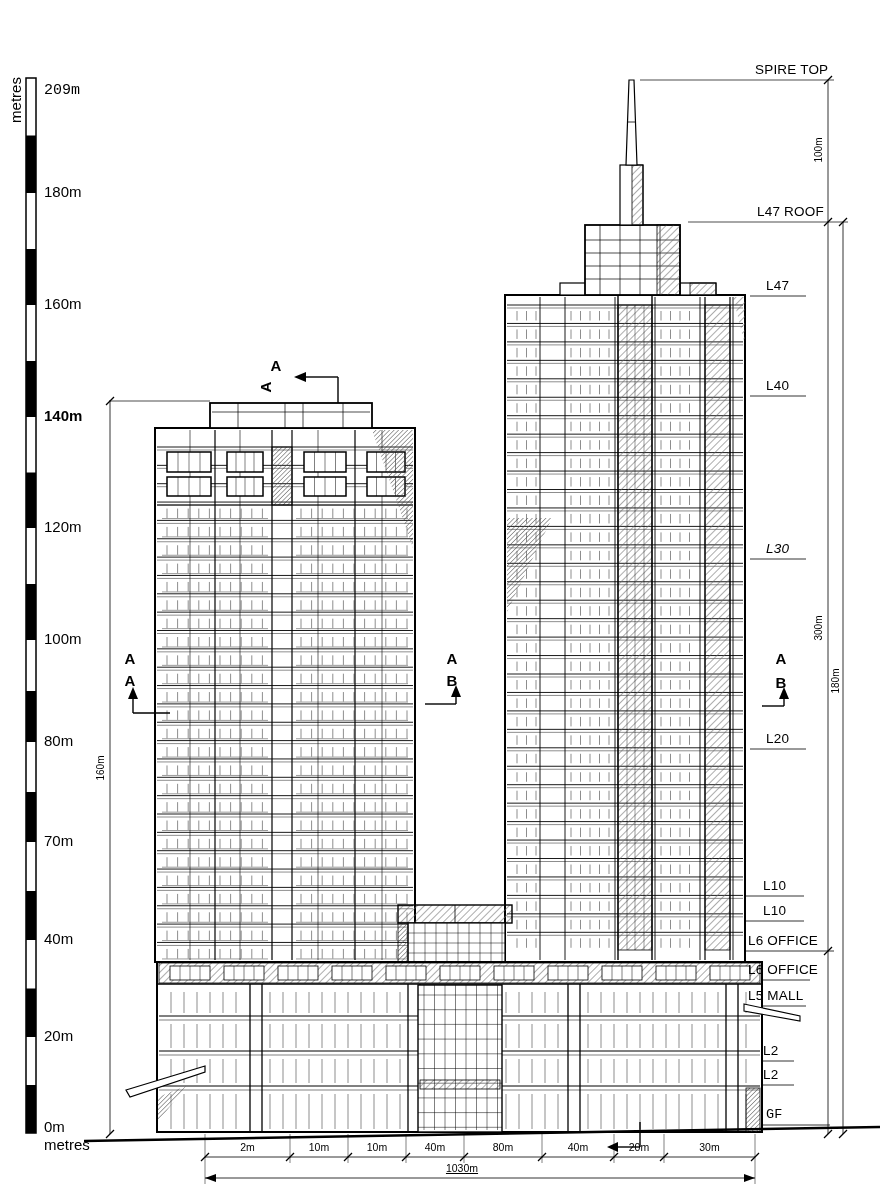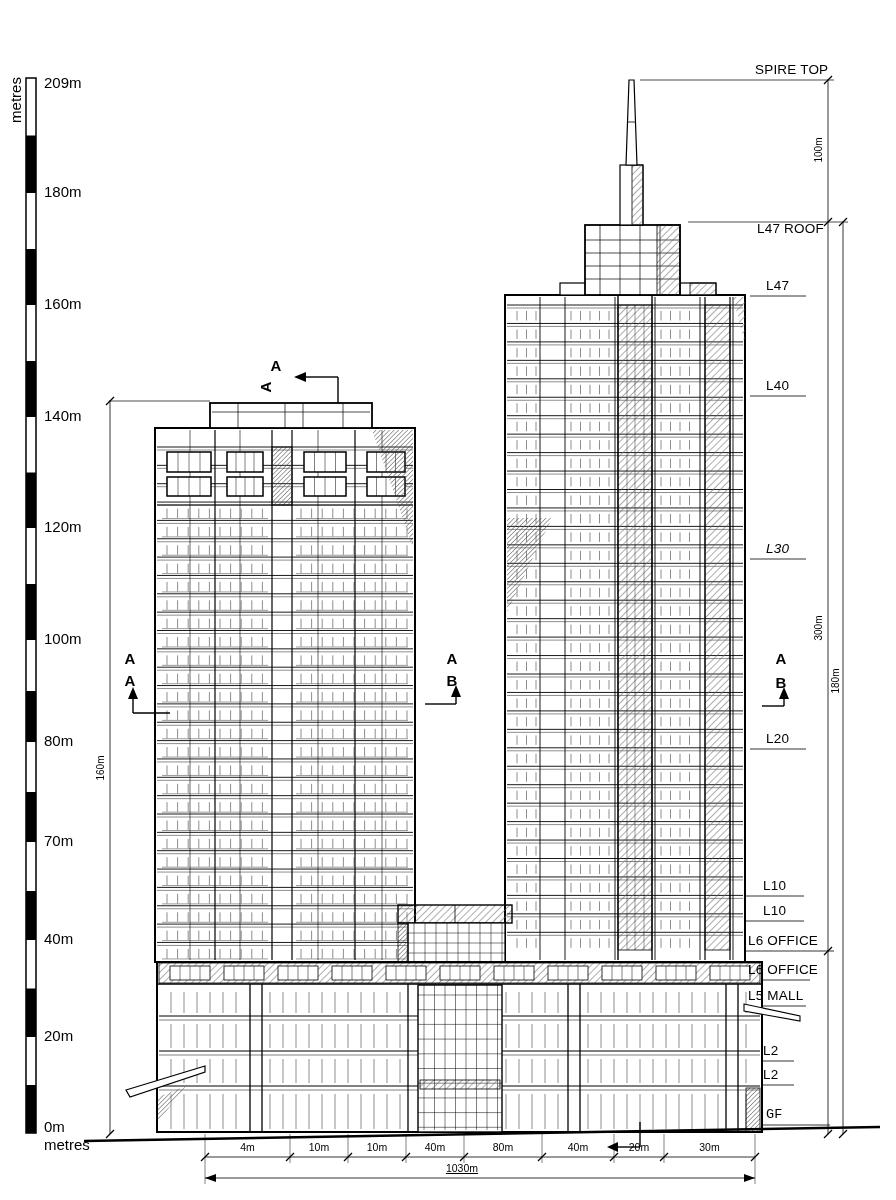--- a/index.html
+++ b/index.html
@@ -1580,45 +1580,45 @@
   <div class="lbl sb" style="left:44px;top:1119px;text-align:center;">0m</div>
   <div class="lbl sb" style="left:44px;top:1137px;">metres</div>
 
   <div class="lbl dimrot" style="left:819px;top:150px;">100m</div>
   <div class="lbl dimrot" style="left:819px;top:628px;">300m</div>
   <div class="lbl dimrot" style="left:836px;top:681px;">180m</div>
   <div class="lbl dimrot" style="left:101px;top:768px;">160m</div>
   <div class="lbl bdim" style="left:462px;top:1163px;text-decoration:underline;">1030m</div>
 
   <div id="gen">
-      <div class="lbl tick" style="left:44px;top:75px;">209m</div>
+      <div class="lbl tick" style="left:44px;top:83px;font-family:Liberation Mono, monospace;">209m</div>
       <div class="lbl tick" style="left:44px;top:184px;">180m</div>
       <div class="lbl tick" style="left:44px;top:296px;">160m</div>
-      <div class="lbl tick" style="left:44px;top:408px;">140m</div>
+      <div class="lbl tick" style="left:44px;top:408px;font-weight:bold;">140m</div>
       <div class="lbl tick" style="left:44px;top:519px;text-align:right;">120m</div>
       <div class="lbl tick" style="left:44px;top:631px;">100m</div>
       <div class="lbl tick" style="left:44px;top:733px;">80m</div>
       <div class="lbl tick" style="left:44px;top:833px;">70m</div>
       <div class="lbl tick" style="left:44px;top:931px;">40m</div>
       <div class="lbl tick" style="left:44px;top:1028px;">20m</div>
       <div class="lbl lvl" style="left:755px;top:63px;">SPIRE TOP</div>
-      <div class="lbl lvl" style="left:757px;top:205px;margin-top:17px;">L47 ROOF</div>
+      <div class="lbl lvl" style="left:757px;top:205px;">L47 ROOF</div>
       <div class="lbl lvl" style="left:766px;top:279px;">L47</div>
       <div class="lbl lvl" style="left:766px;top:379px;">L40</div>
       <div class="lbl lvl" style="left:766px;top:542px;font-style:italic;">L30</div>
       <div class="lbl lvl" style="left:766px;top:732px;">L20</div>
       <div class="lbl lvl" style="left:763px;top:879px;">L10</div>
       <div class="lbl lvl" style="left:763px;top:904px;">L10</div>
       <div class="lbl lvl" style="left:748px;top:934px;">L6 OFFICE</div>
       <div class="lbl lvl" style="left:748px;top:963px;">L6 OFFICE</div>
       <div class="lbl lvl" style="left:748px;top:989px;">L5 MALL</div>
       <div class="lbl lvl" style="left:763px;top:1044px;">L2</div>
       <div class="lbl lvl" style="left:763px;top:1068px;">L2</div>
       <div class="lbl lvl" style="left:766px;top:1108px;font-family:Liberation Mono, monospace;">GF</div>
-      <div class="lbl bdim" style="left:247.5px;top:1142px;">4m</div>
+      <div class="lbl bdim" style="left:247.5px;top:1142px;">2m</div>
       <div class="lbl bdim" style="left:319px;top:1142px;">10m</div>
       <div class="lbl bdim" style="left:377px;top:1142px;">10m</div>
       <div class="lbl bdim" style="left:435px;top:1142px;">40m</div>
       <div class="lbl bdim" style="left:503px;top:1142px;">80m</div>
       <div class="lbl bdim" style="left:578px;top:1142px;">40m</div>
       <div class="lbl bdim" style="left:639px;top:1142px;">20m</div>
       <div class="lbl bdim" style="left:709.5px;top:1142px;text-align:center;">30m</div>
       <div class="lbl mk ctr" style="left:276px;top:366px;">A</div>
       <div class="lbl mk ctrrot" style="left:266px;top:387px;">A</div>
       <div class="lbl mk ctr" style="left:130px;top:659px;">A</div>

